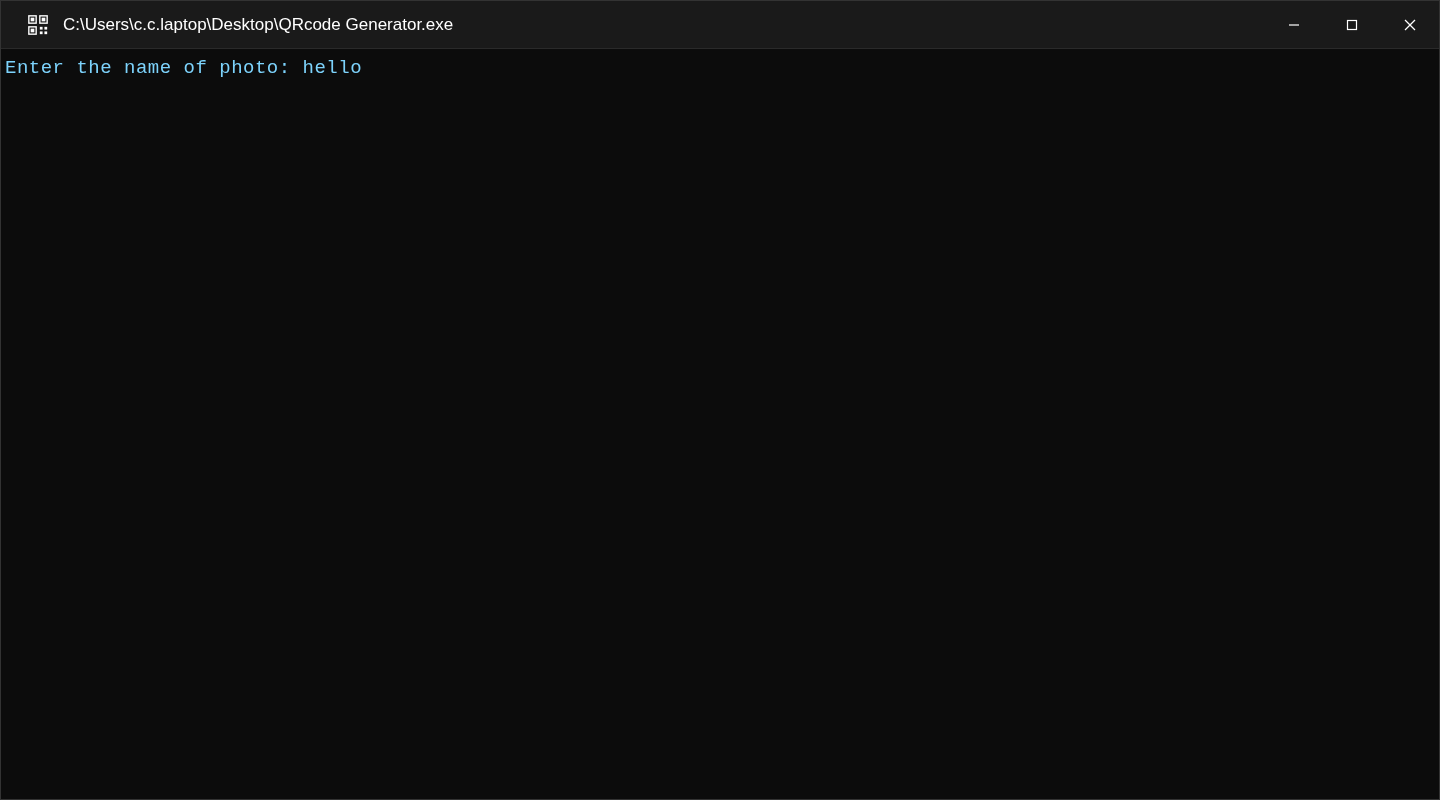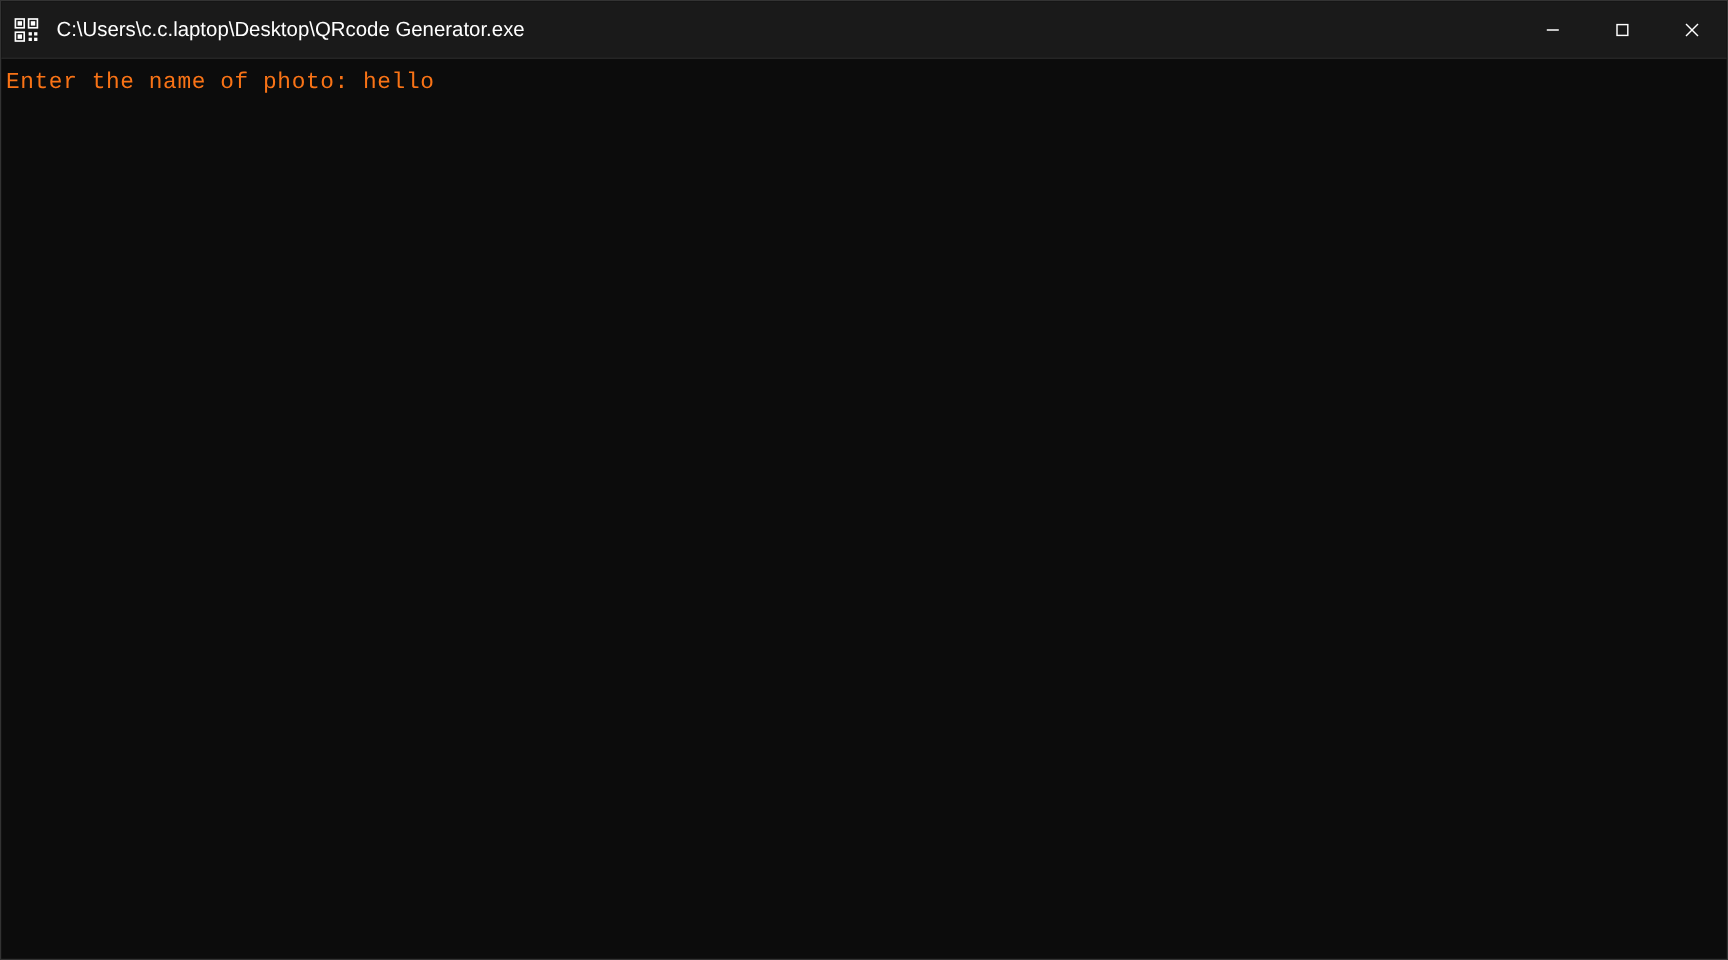--- a/index.html
+++ b/index.html
@@ -14,21 +14,21 @@
       font-family: Consolas, 'Courier New', monospace;
       overflow: hidden;
       border: 1px solid #333;
     }
     .titlebar {
       height: 48px;
       background: #1a1a1a;
       display: flex;
       align-items: center;
       justify-content: space-between;
-      padding-left: 10px;
+      padding-left: 26px;
       border-bottom: 1px solid #2a2a2a;
     }
     .titlebar-left {
       display: flex;
       align-items: center;
       gap: 14px;
     }
     .app-icon {
       width: 22px;
       height: 22px;
@@ -54,21 +54,21 @@
       width: 58px;
       height: 100%;
       display: flex;
       align-items: center;
       justify-content: center;
       color: #ffffff;
       cursor: pointer;
     }
     .terminal {
       padding: 6px 4px;
-      color: #f97316;
+      color: #7dd3fc;
       font-size: 19px;
       line-height: 1.4;
       letter-spacing: 0.5px;
       white-space: pre;
     }
     .terminal-line {
       display: block;
     }
     .cursor {
       display: inline-block;

